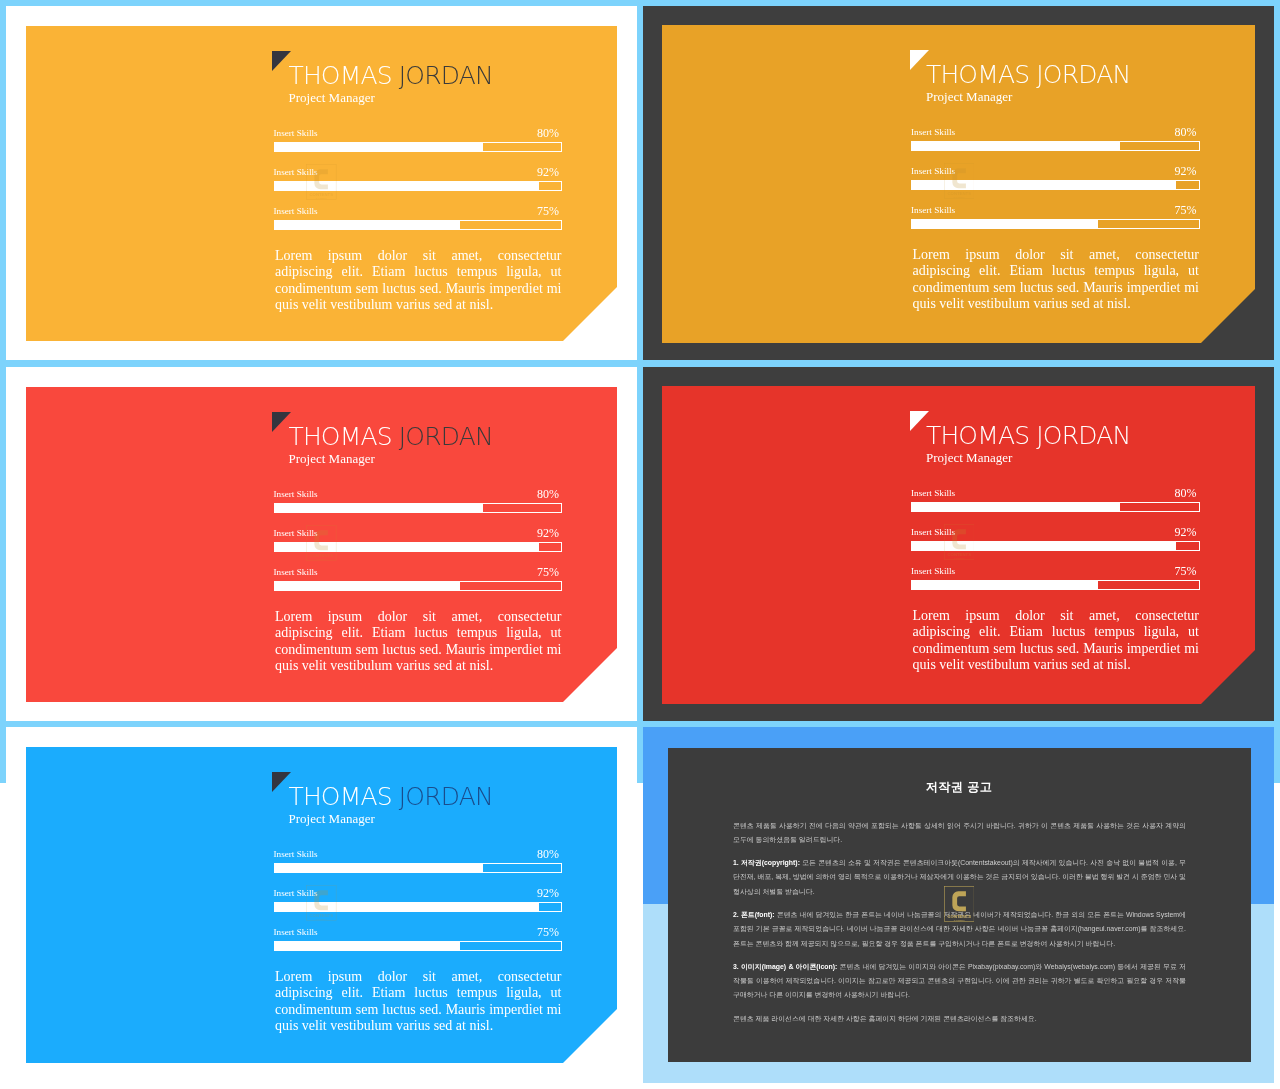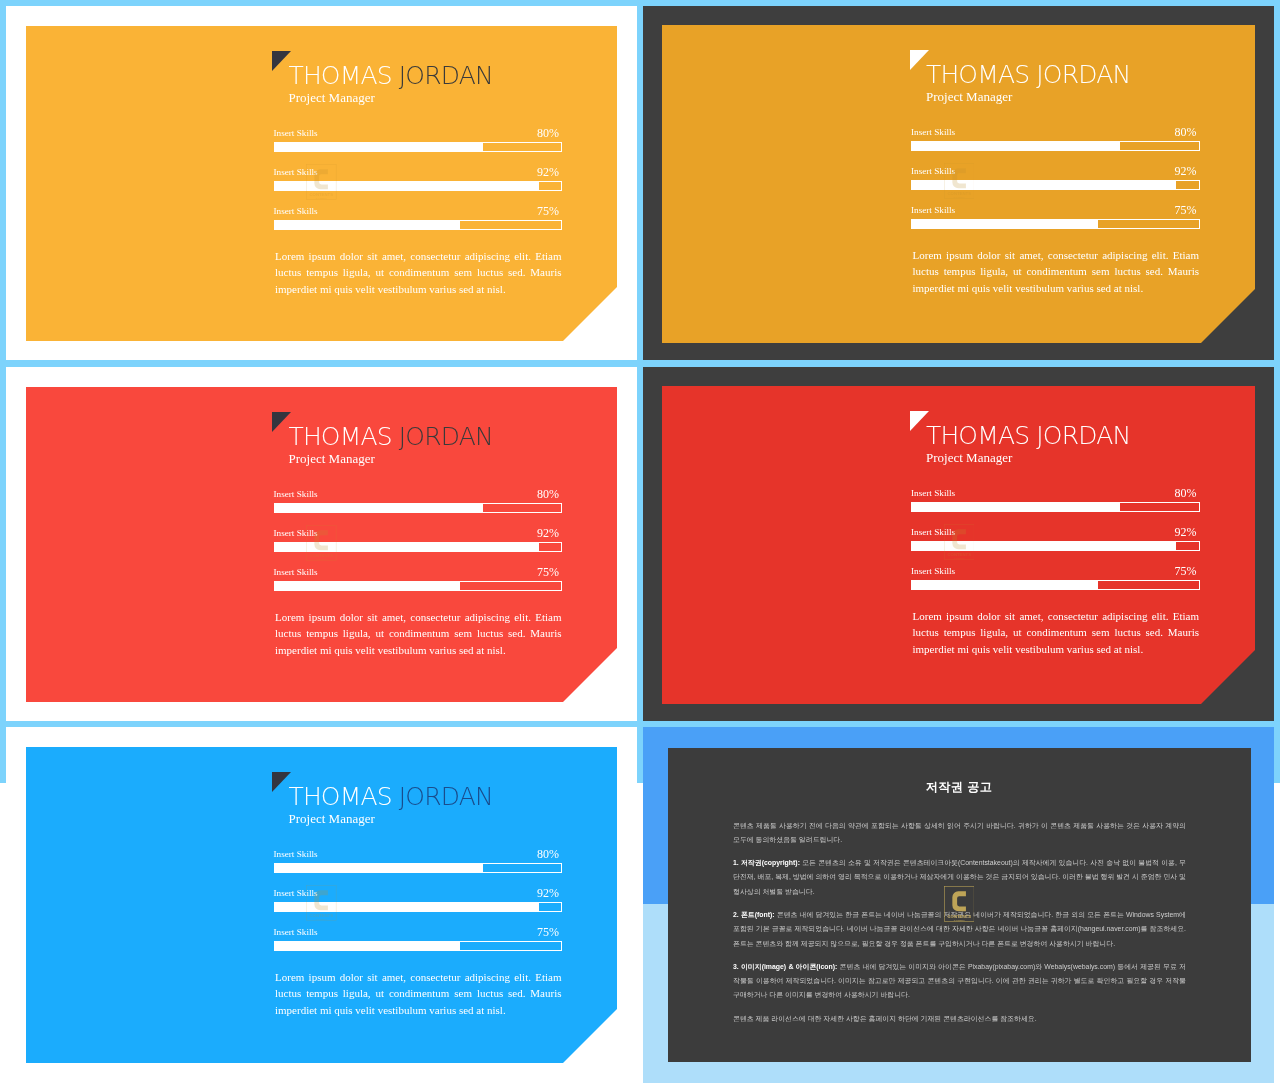--- a/index.html
+++ b/index.html
@@ -52,21 +52,21 @@
   .skill.k1{top:99.8px;} .skill.k2{top:138.8px;} .skill.k3{top:177.8px;}
   .skill .lbl,.skill .pct{position:absolute;bottom:13.5px;line-height:10px;
         color:#ffffff;font-family:"Liberation Serif",serif;white-space:nowrap;}
   .skill .lbl{left:0;font-size:9.2px;}
   .skill .pct{right:3px;font-size:12px;}
   .bar{position:absolute;left:0;top:16px;width:288.5px;height:10px;
        box-sizing:border-box;border:1px solid #ffffff;}
   .bar .fill{position:absolute;left:0;top:0;height:100%;background:#ffffff;}
 
   .para{position:absolute;left:249px;top:222px;width:286.5px;
-        font-size:11px;line-height:16.3px;color:#ffffff;text-align:justify;
+        font-size:14px;line-height:16.3px;color:#ffffff;text-align:justify;
         font-family:"Liberation Serif",serif;}
 
   
   .cell.dark .titlerow{left:249px;}
   .cell.dark .role{left:264px;}
   .cell.dark .skill{left:249px;}
   .cell.dark .para{left:250.5px;}
   .cell.dark .wm{left:281.5px;}
   .cell.dark .name .last{color:#ffffff;}
   .cell.dark .corner-tri{border-top-color:#ffffff;}

